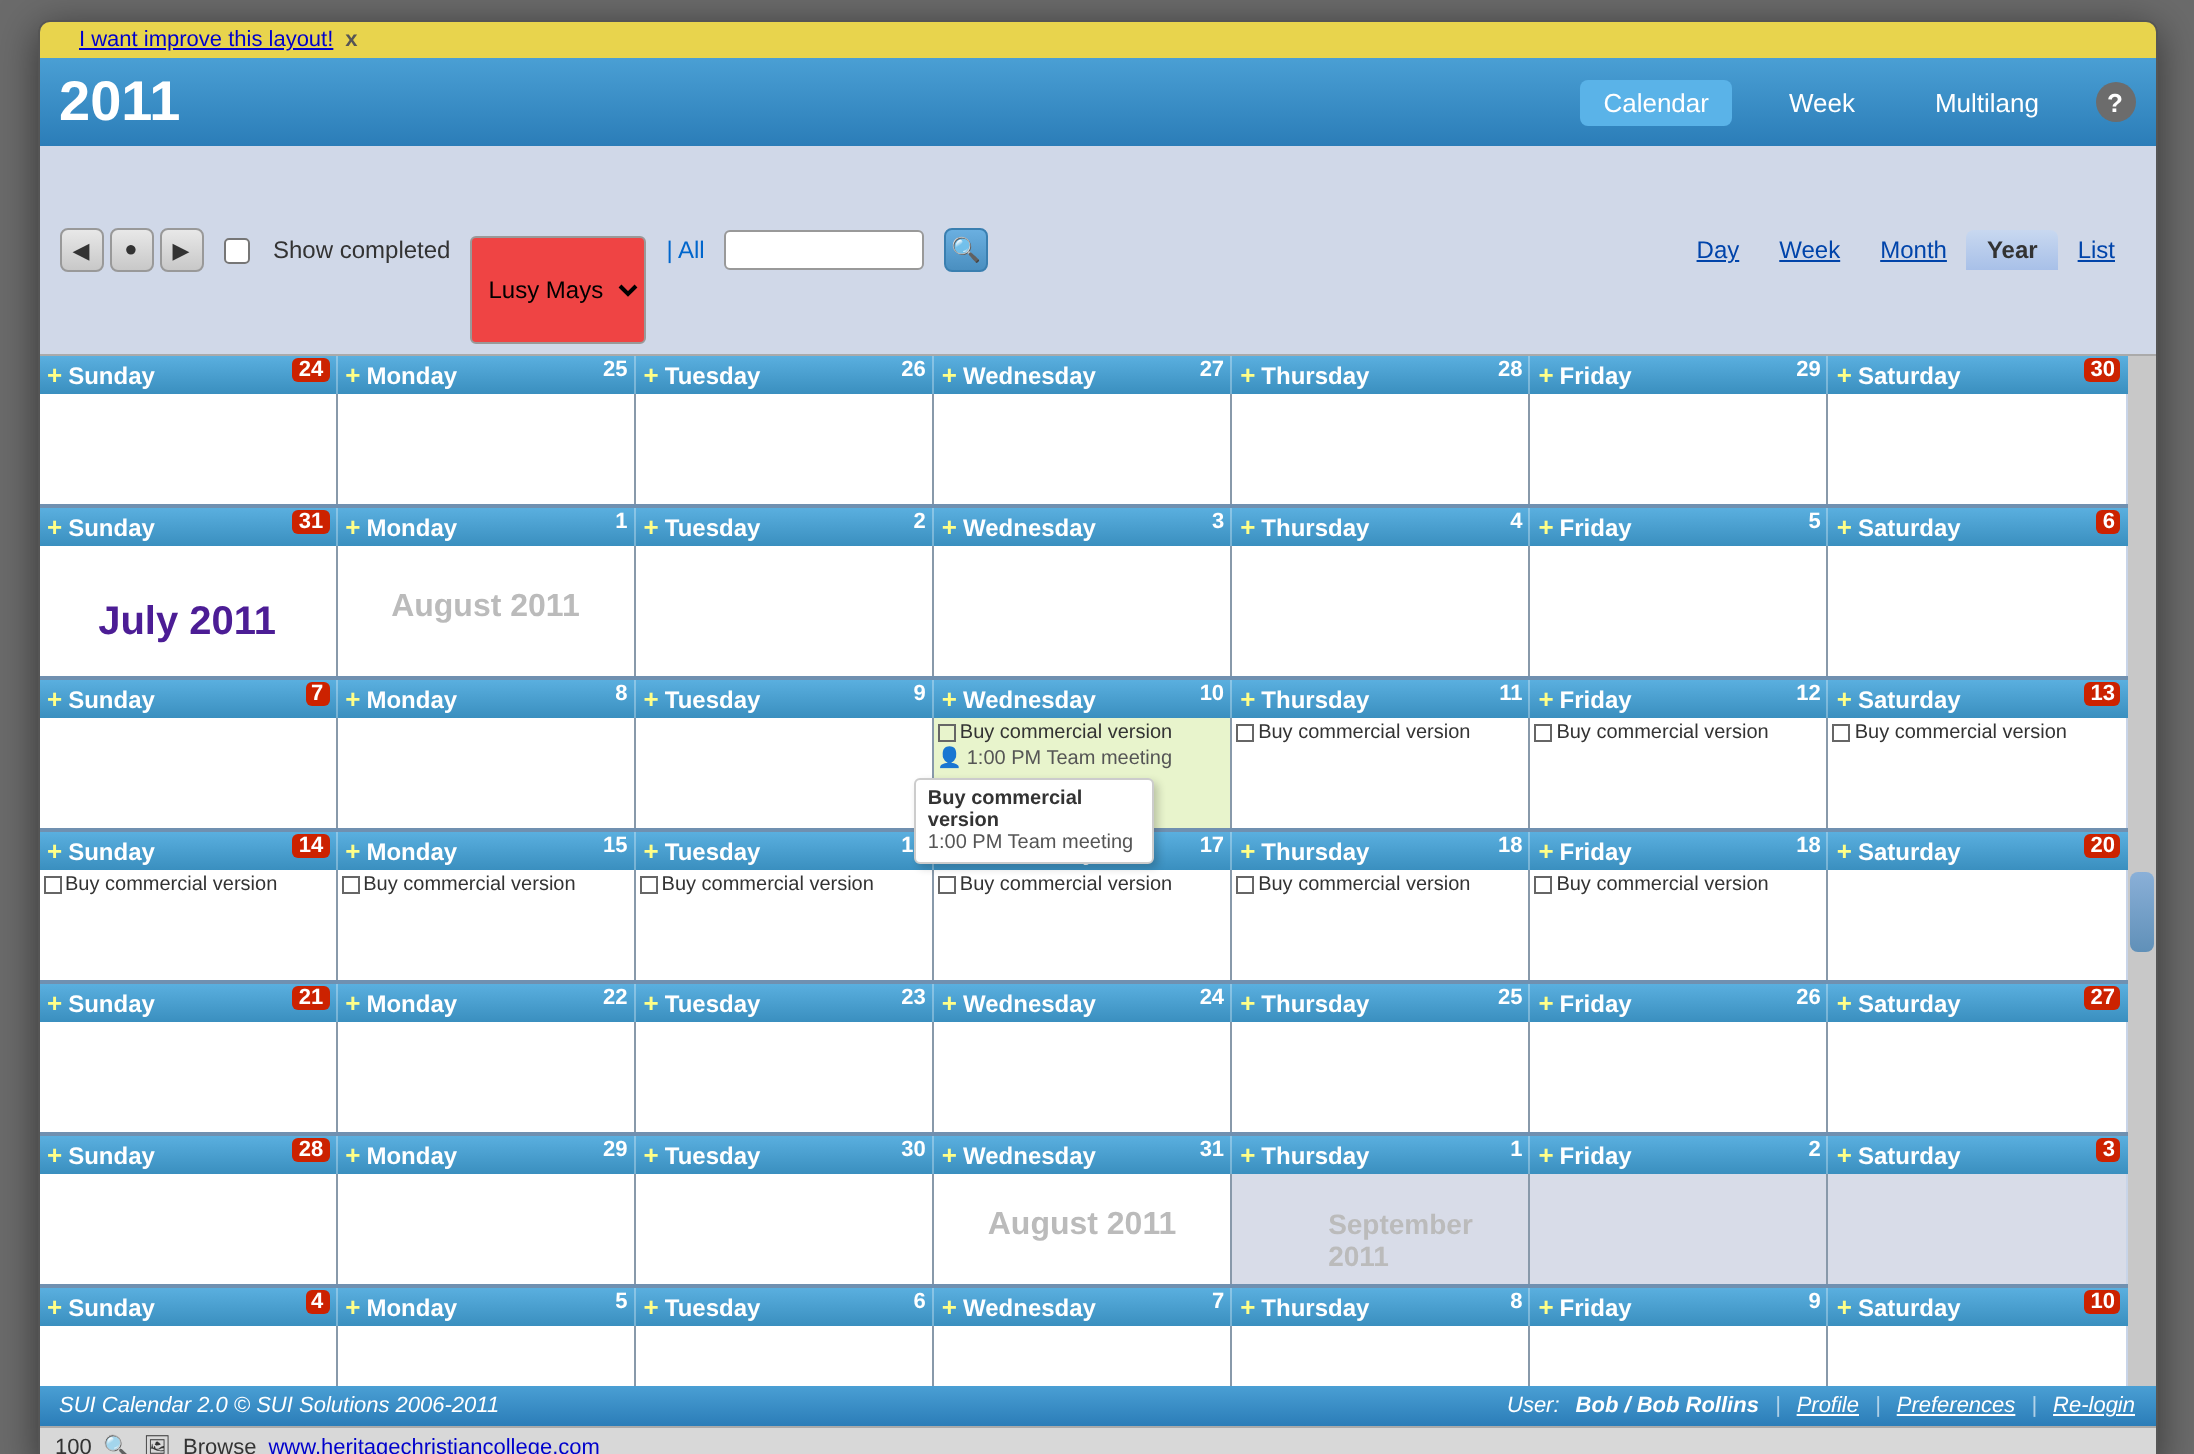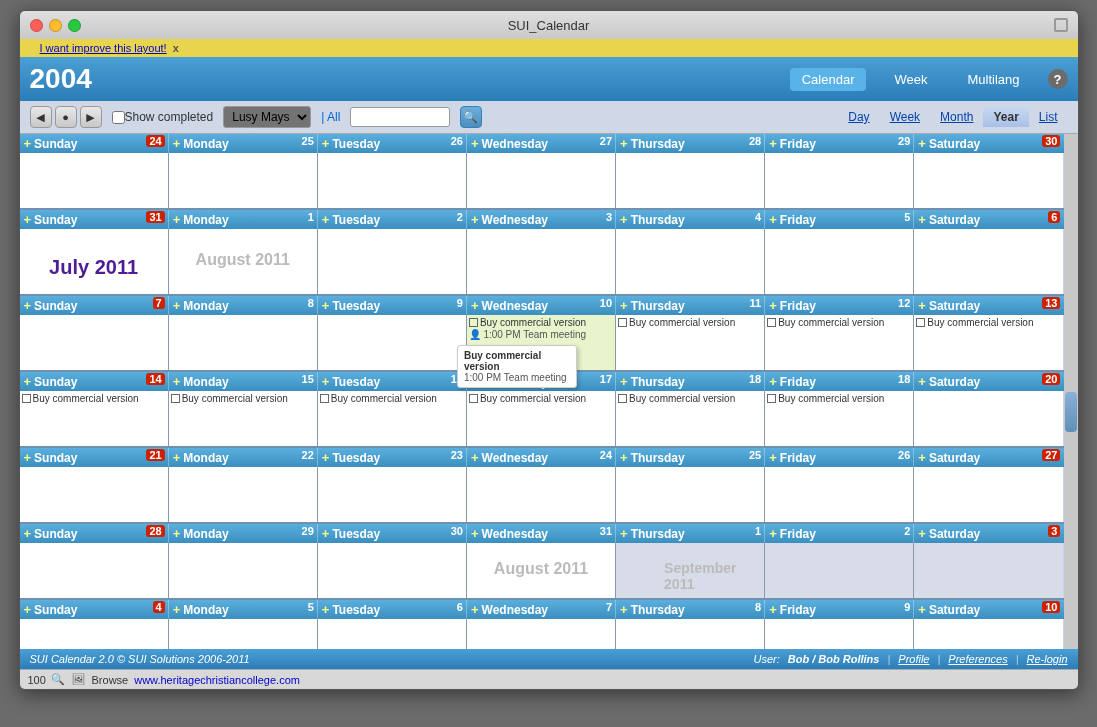--- a/index.html
+++ b/index.html
@@ -23,24 +23,24 @@
     .top-bar { background: linear-gradient(to bottom, #4a9fd4, #2b7db8); padding: 6px 10px; display: flex; align-items: center; justify-content: space-between; }
     .year-title { color: white; font-size: 28px; font-weight: bold; }
     .nav-tabs { display: flex; gap: 16px; align-items: center; text-align: right; }
     .nav-tab { color: white; font-size: 13px; padding: 4px 12px; cursor: pointer; border-radius: 4px; text-decoration: none; }
     .nav-tab.active { background: #5ab3e8; }
     .help-btn { width: 20px; height: 20px; border-radius: 50%; background: #6c6c6c; color: white; display: flex; align-items: center; justify-content: center; font-weight: bold; font-size: 13px; cursor: pointer; }
     
     .toolbar { background: #d0d8e8; padding: 5px 10px; display: flex; align-items: center; gap: 10px; border-bottom: 1px solid #aaa; }
     .nav-arrows { display: flex; gap: 3px; }
     .arrow-btn { width: 22px; height: 22px; background: linear-gradient(to bottom, #e8e8e8, #c8c8c8); border: 1px solid #999; border-radius: 4px; cursor: pointer; display: flex; align-items: center; justify-content: center; font-size: 11px; color: #333; }
-    .show-completed { display: flex; align-items: flex-end; gap: 0; font-size: 12px; color: #333; }
+    .show-completed { display: flex; align-items: flex-end; gap: 12px; font-size: 12px; color: #333; }
     .show-completed input { cursor: pointer; }
     .user-select { display: flex; align-items: center; gap: 3px; }
-    .user-dropdown { border: 1px solid #999; padding: 2px 4px; font-size: 12px; background: #737373; border-radius: 3px; }
+    .user-dropdown { border: 1px solid #999; padding: 18px 4px; font-size: 12px; background: #ef4444; border-radius: 3px; margin-top: 40px; }
     .all-link { color: #0066cc; text-decoration: none; font-size: 12px; }
     .search-input { border: 1px solid #999; padding: 2px 4px; font-size: 12px; width: 100px; border-radius: 3px; }
     .search-btn { width: 22px; height: 22px; background: linear-gradient(to bottom, #6aafe0, #4a8fc0); border: 1px solid #3a7fb0; border-radius: 4px; cursor: pointer; display: flex; align-items: center; justify-content: center; }
     .view-tabs { display: flex; gap: 0; margin-left: auto; }
     .view-tab { padding: 3px 10px; font-size: 12px; color: #0044aa; text-decoration: underline; cursor: pointer; }
     .view-tab.active { color: #333; text-decoration: none; font-weight: bold; background: linear-gradient(to bottom, #c8d8f0, #a8c0e8); border-radius: 4px 4px 0 0; }
     
     .calendar-area { background: #c8d4e8; overflow-y: auto; max-height: calc(727px - 28px - 22px - 52px - 38px - 28px - 20px); }
     .day-headers { display: grid; grid-template-columns: repeat(7, 1fr); background: linear-gradient(to bottom, #5aafdf, #3a8fbf); }
     .day-header { padding: 2px 4px; color: white; font-size: 12px; font-weight: bold; border-right: 1px solid rgba(255,255,255,0.3); display: flex; align-items: center; gap: 3px; position: relative; }
@@ -80,37 +80,28 @@
     
     .week-block { border-bottom: 2px solid #7090b0; }
     
     .big-month-label { display: flex; align-items: center; justify-content: center; color: #bbb; font-size: 22px; font-weight: bold; pointer-events: none; }
   </style>
 </head>
 <body>
 
 <div class="window">
 
-  <div class="titlebar">
-    <div class="titlebar-buttons">
-      <div class="titlebar-btn btn-close"></div>
-      <div class="titlebar-btn btn-min"></div>
-      <div class="titlebar-btn btn-max"></div>
-    </div>
-    <div class="titlebar-title">SUI_Calendar</div>
-    <div class="titlebar-resize" style="margin-left:auto;"></div>
-  </div>
 
   <div class="notification-bar">
     <a>I want improve this layout!</a>
     <span class="notif-close">x</span>
   </div>
 
   <div class="top-bar">
-    <div class="year-title">2004</div>
+    <div class="year-title">2011</div>
     <div class="nav-tabs">
       <div class="nav-tab active">Calendar</div>
       <div class="nav-tab">Week</div>
       <div class="nav-tab">Multilang</div>
       <div class="help-btn">?</div>
     </div>
   </div>
 
   <div class="toolbar">
     <div class="nav-arrows">

